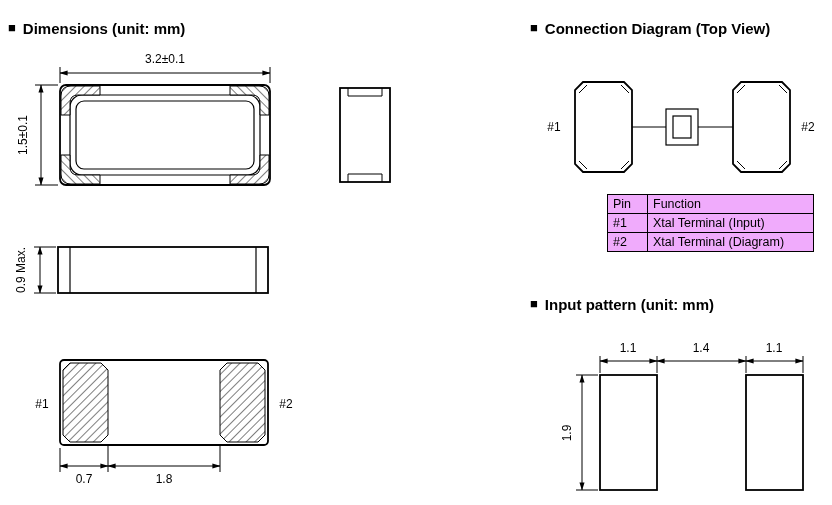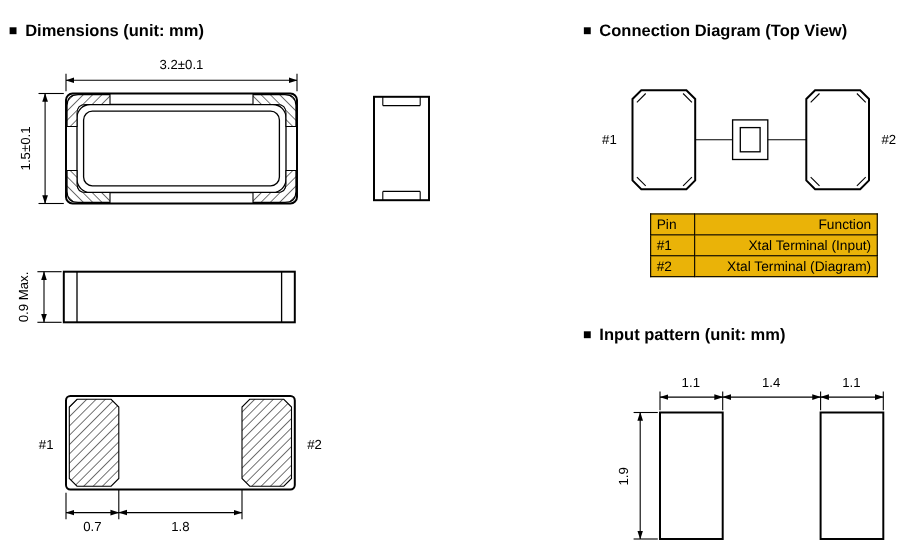--- a/index.html
+++ b/index.html
@@ -17,29 +17,29 @@
   svg { position:absolute; overflow:visible; }
   svg text {
     font-family:"Liberation Sans", sans-serif;
     font-size:12px; fill:#000; stroke:none;
   }
   .lbl { text-anchor:middle; }
   .thick { stroke:#000; stroke-width:1.8; fill:#fff; }
   .med   { stroke:#000; stroke-width:1.2; fill:none; }
   .thin  { stroke:#000; stroke-width:1; fill:none; }
   table.pinfn {
-    position:absolute; left:591px; top:194px;
-    border-collapse:collapse; font-size:12.5px; background:#eab308;
+    position:absolute; left:607px; top:194px;
+    border-collapse:collapse; font-size:12.5px; background:#f0abfc;
   }
   table.pinfn th, table.pinfn td {
     border:1px solid #000; padding:0 5px; font-weight:normal;
     text-align:left; height:18px; line-height:18px; white-space:nowrap;
   }
   table.pinfn th:first-child, table.pinfn td:first-child { width:40px; }
-  table.pinfn th:last-child,  table.pinfn td:last-child  { width:166px;text-align:right; }
+  table.pinfn th:last-child,  table.pinfn td:last-child  { width:166px; }
 </style>
 </head>
 <body>
 
 <div class="page">
 
   <div class="heading" style="left:8px; top:20px;">
     <span class="bullet">■</span>
     <span>Dimensions (unit: mm)</span>
   </div>

